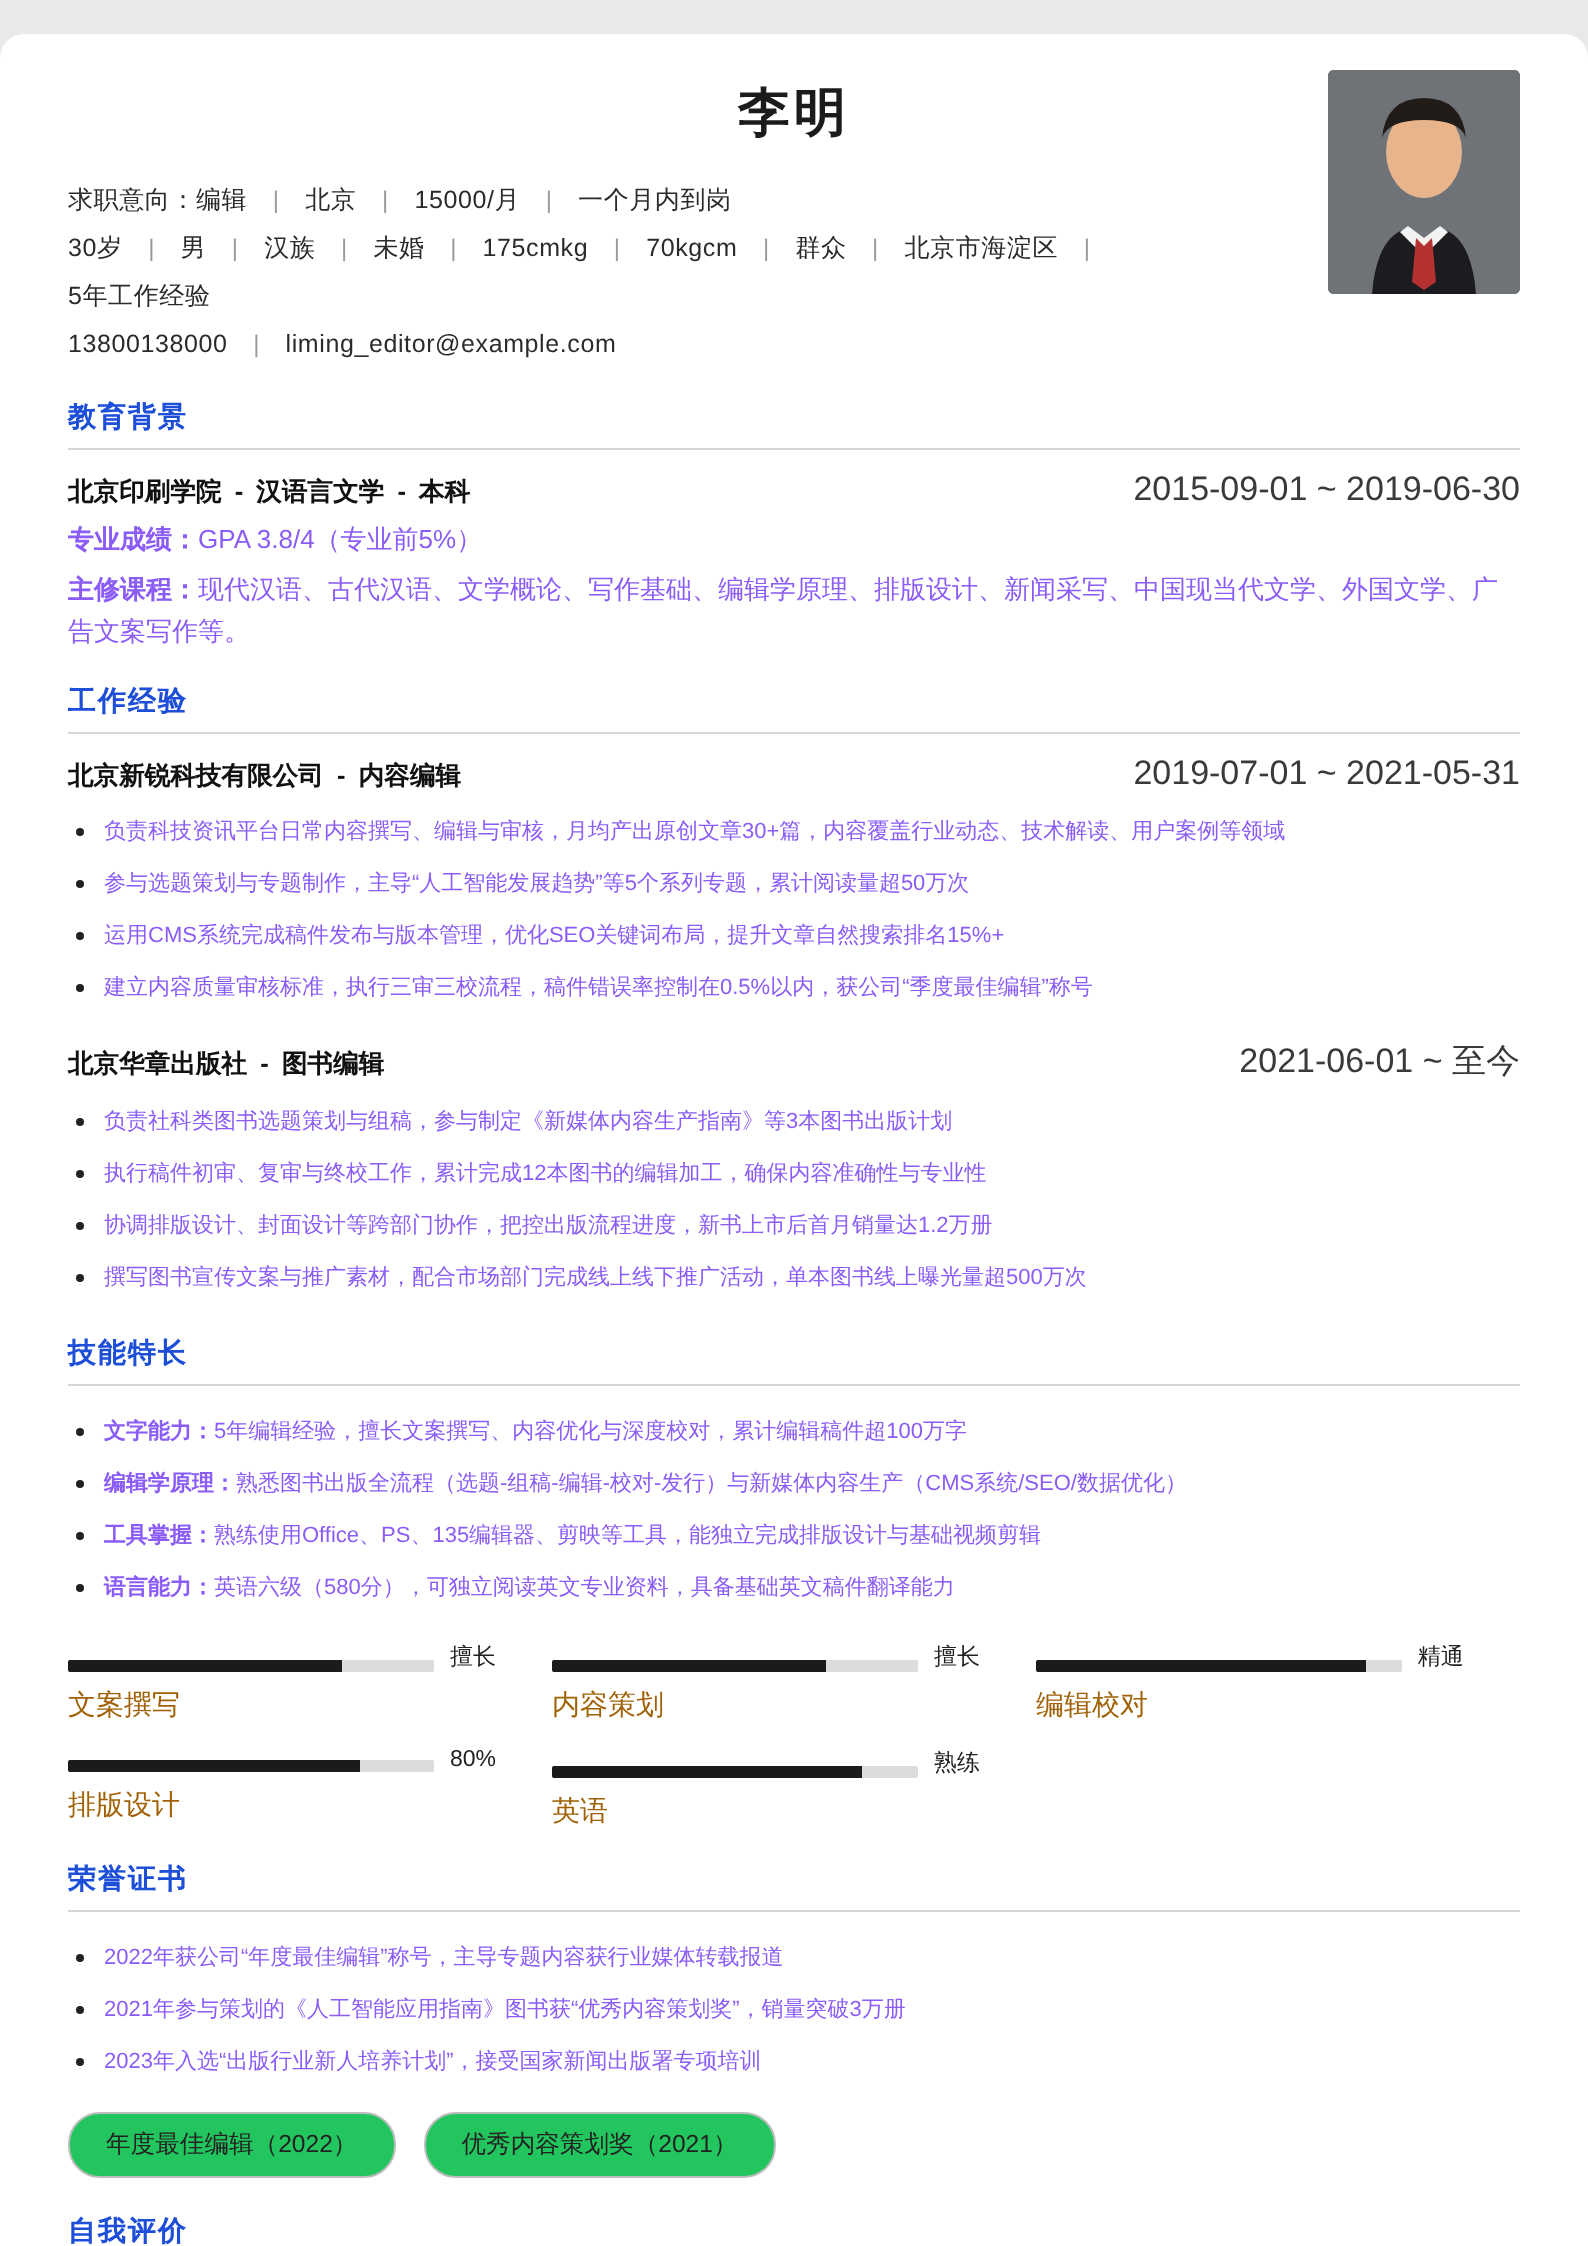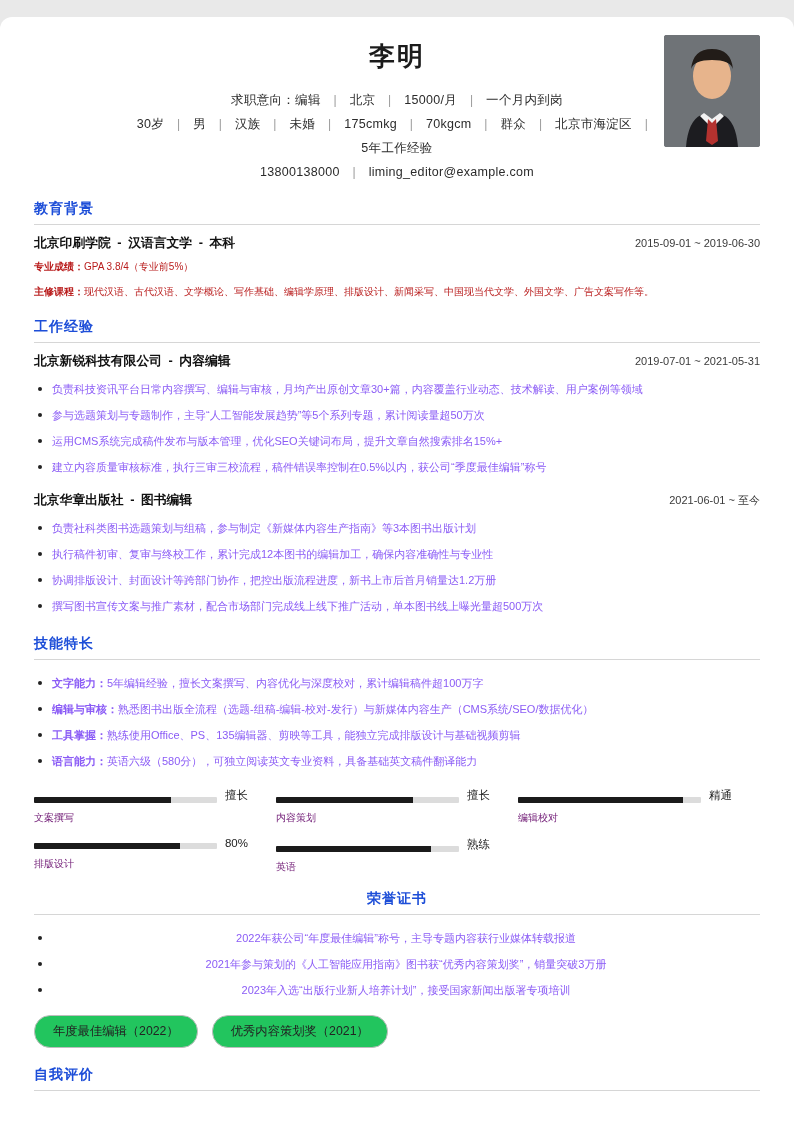--- a/index.html
+++ b/index.html
@@ -29,21 +29,20 @@
   }
   .name {
     text-align: center;
     font-size: 26px;
     font-weight: bold;
     letter-spacing: 2px;
     color: #1b1b1b;
     margin: 0 0 14px 0;
   }
   .meta-line {
-    text-align: center;
     font-size: 12.5px;
     color: #2b2b2b;
     line-height: 24px;
     letter-spacing: .3px;
   }
   .meta-line .sep {
     color: #9a9a9a;
     padding: 0 9px;
     font-size: 12px;
   }
@@ -79,29 +78,29 @@
     align-items: baseline;
     margin-top: 6px;
   }
   .row-title {
     font-size: 12.8px;
     font-weight: bold;
     color: #111;
   }
   .row-title .dash { font-weight: bold; color: #111; padding: 0 3px; }
   .row-date {
-    font-size: 11px;
+    font-size: 17px;
     color: #3a3a3a;
     white-space: nowrap;
     text-align: right;
   }
   .kv {
-    font-size: 10px;
+    font-size: 13px;
     line-height: 21px;
-    color: #b91c1c;
+    color: #8b5cf6;
     margin-top: 4px;
   }
   .kv b { font-weight: bold; }
   ul.bullets {
     list-style: none;
     margin: 6px 0 0 0;
     padding: 0;
   }
   ul.bullets li {
     position: relative;
@@ -146,22 +145,22 @@
   .bar-fill {
     height: 100%;
     background: #1b1b1b;
   }
   .bar-level {
     font-size: 11.5px;
     color: #222;
     white-space: nowrap;
   }
   .bar-label {
-    font-size: 10px;
-    color: #701a75;
+    font-size: 14px;
+    color: #a16207;
     margin-top: 8px;
   }
   
   .tags {
     display: flex;
     gap: 14px;
     margin-top: 12px;
   }
   .tag {
     border: 1px solid #bdbdbd;
@@ -297,21 +296,21 @@
 
   <div class="section">
     <div class="section-title">技能特长</div>
     <div class="divider"></div>
 
     <ul class="bullets skills">
       <li>
         <b>文字能力：</b><span>5年编辑经验，擅长文案撰写、内容优化与深度校对，累计编辑稿件超100万字</span>
       </li>
       <li>
-        <b>编辑与审核：</b><span>熟悉图书出版全流程（选题-组稿-编辑-校对-发行）与新媒体内容生产（CMS系统/SEO/数据优化）</span>
+        <b>编辑学原理：</b><span>熟悉图书出版全流程（选题-组稿-编辑-校对-发行）与新媒体内容生产（CMS系统/SEO/数据优化）</span>
       </li>
       <li>
         <b>工具掌握：</b><span>熟练使用Office、PS、135编辑器、剪映等工具，能独立完成排版设计与基础视频剪辑</span>
       </li>
       <li>
         <b>语言能力：</b><span>英语六级（580分），可独立阅读英文专业资料，具备基础英文稿件翻译能力</span>
       </li>
     </ul>
 
     <div class="bars">
@@ -360,21 +359,21 @@
           <div class="bar-track">
             <div class="bar-fill" style="width:85%"></div>
           </div>
           <div class="bar-level">熟练</div>
         </div>
         <div class="bar-label">英语</div>
       </div>
     </div>
   </div>
 
-  <div class="section" style="margin-top:4px;text-align:center;">
+  <div class="section" style="margin-top:4px;">
     <div class="section-title">荣誉证书</div>
     <div class="divider"></div>
 
     <ul class="bullets">
       <li>2022年获公司“年度最佳编辑”称号，主导专题内容获行业媒体转载报道</li>
       <li>2021年参与策划的《人工智能应用指南》图书获“优秀内容策划奖”，销量突破3万册</li>
       <li>2023年入选“出版行业新人培养计划”，接受国家新闻出版署专项培训</li>
     </ul>
 
     <div class="tags">

